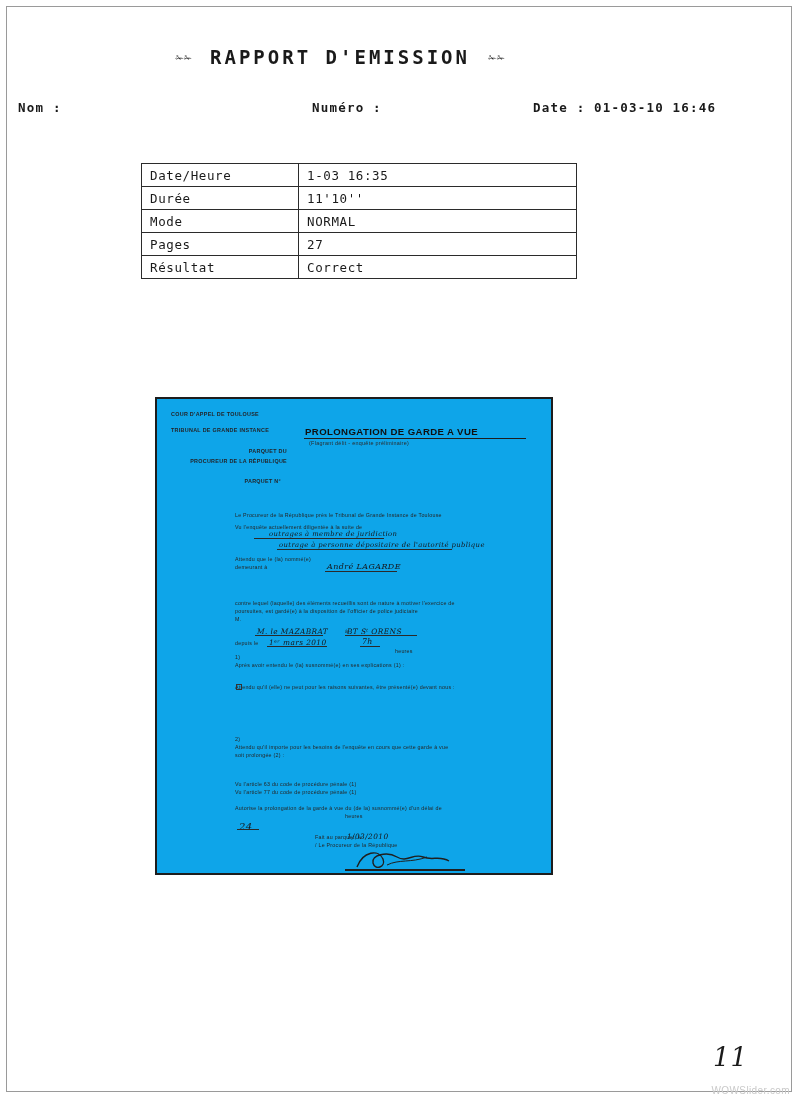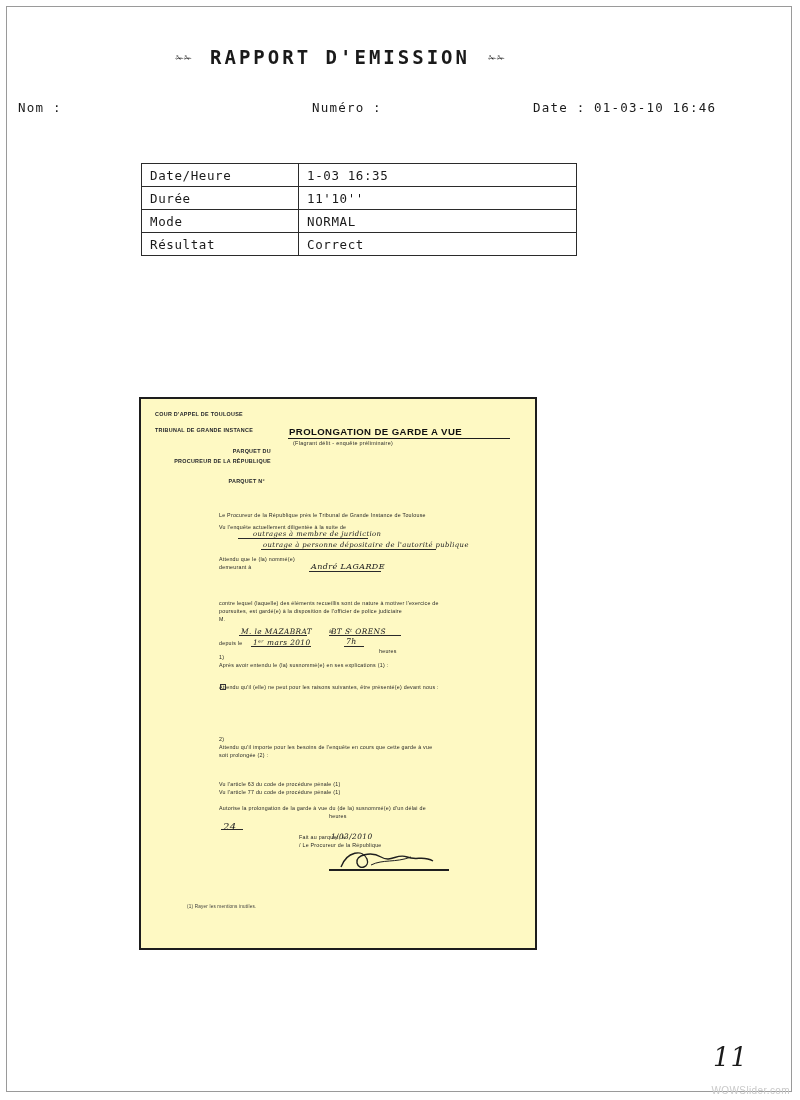--- a/index.html
+++ b/index.html
@@ -47,20 +47,21 @@
   }
   .report-title .deco.left { margin-right: 18px; }
   .report-title .deco.right { margin-left: 18px; }
 
   .hdr-row {
     position: absolute;
     top: 100px;
     font-size: 12.5px;
     letter-spacing: 1.2px;
     white-space: nowrap;
+    font-weight: bold;
   }
   .hdr-nom { left: 18px; }
   .hdr-numero { left: 272px; padding-left: 40px; }
   .hdr-date { left: 533px; }
 
   
   .summary {
     position: absolute;
     left: 141px;
     top: 163px;
@@ -78,26 +79,26 @@
     padding: 2px 8px;
     vertical-align: middle;
     white-space: nowrap;
   }
   .summary td.k { width: 140px; }
   .summary td.v { }
 
   
   .scan {
     position: absolute;
-    left: 139px;
+    left: 155px;
     top: 397px;
     width: 398px;
-    height: 553px;
+    height: 478px;
     border: 2px solid #1d1d1d;
-    background: #fef9c3;
+    background: #0ea5e9;
     box-sizing: border-box;
     font-family: "Liberation Sans", sans-serif;
     color: #2a2a2a;
     overflow: hidden;
   }
   .scan-inner {
     position: absolute;
     inset: 0;
   }
 
@@ -282,20 +283,24 @@
       <td class="k">Date/Heure</td>
       <td class="v">1-03   16:35</td>
     </tr>
     <tr>
       <td class="k">Durée</td>
       <td class="v">11'10''</td>
     </tr>
     <tr>
       <td class="k">Mode</td>
       <td class="v">NORMAL</td>
+    </tr>
+    <tr>
+      <td class="k">Pages</td>
+      <td class="v">27</td>
     </tr>
     <tr>
       <td class="k">Résultat</td>
       <td class="v">Correct</td>
     </tr>
   </tbody>
     </table>
 
   <div class="scan">
     <div class="scan-inner">

